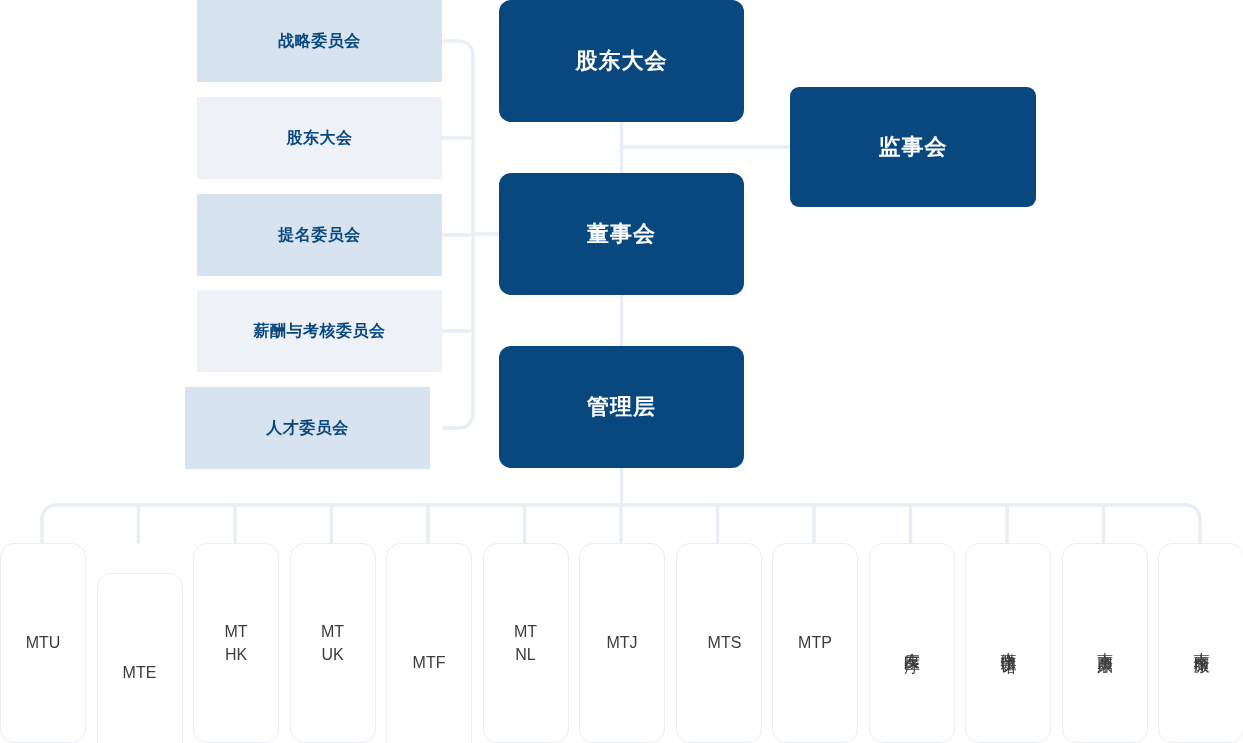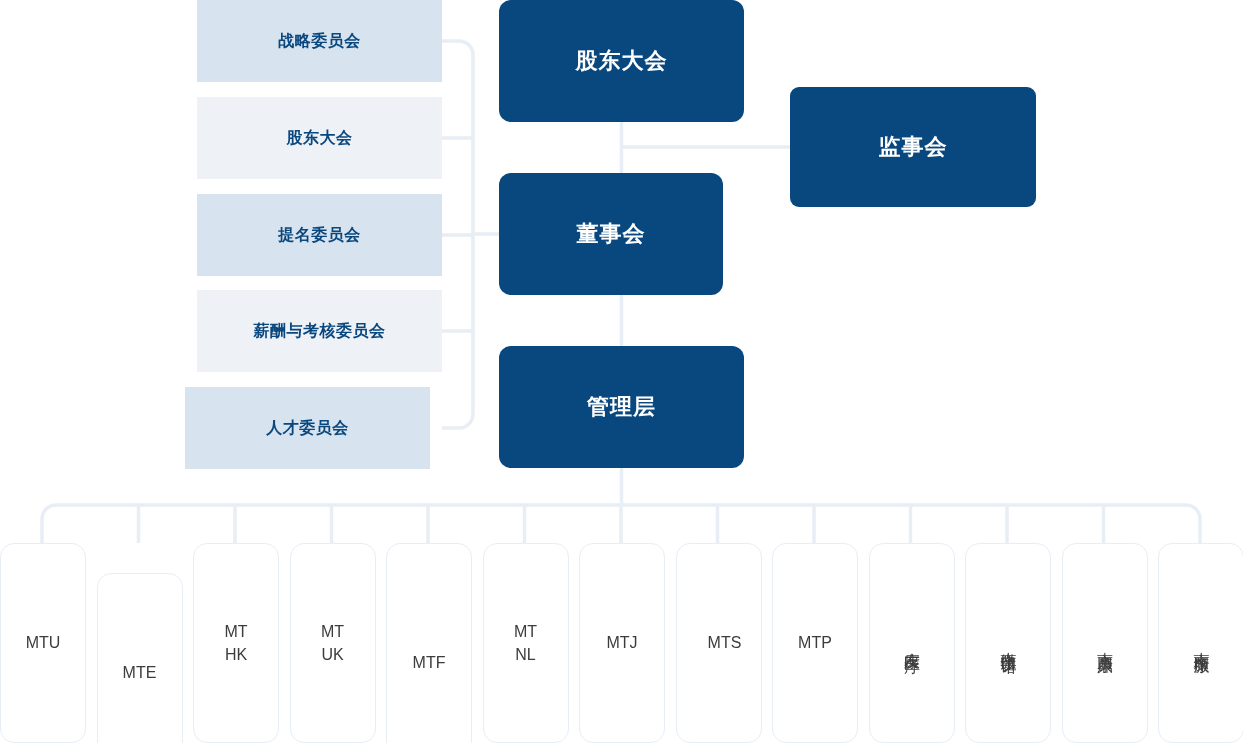--- a/index.html
+++ b/index.html
@@ -136,21 +136,21 @@
     </div>
 
   <div class="node node-primary" id="node-shareholders" style="left: 499px; top: 0px; width: 245px; height: 122px;">
     <span>股东大会</span>
   </div>
 
   <div class="node node-primary" id="node-supervisors" style="left: 790px; top: 87px; width: 246px; height: 120px; border-radius: 9px;">
     <span>监事会</span>
   </div>
 
-  <div class="node node-primary" id="node-board" style="left: 499px; top: 173px; width: 224px; height: 122px;">
+  <div class="node node-primary" id="node-board" style="left: 499px; top: 173px; width: 245px; height: 122px;">
     <span>董事会</span>
   </div>
 
   <div class="node node-primary" id="node-management" style="left: 499px; top: 346px; width: 245px; height: 122px; text-align: center;">
     <span>管理层</span>
   </div>
 
   <div id="subsidiary-group">
       <div class="node node-subsidiary" style="left: 0px; top: 543px; width: 86px; height: 200px;">
         <span class="label-h">MTU</span>

